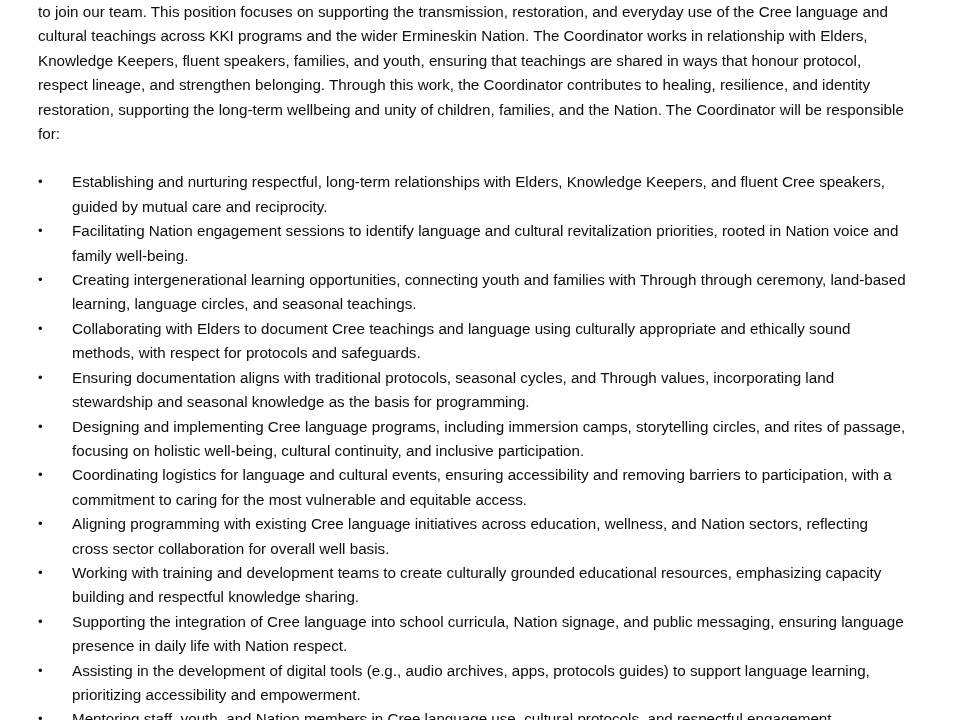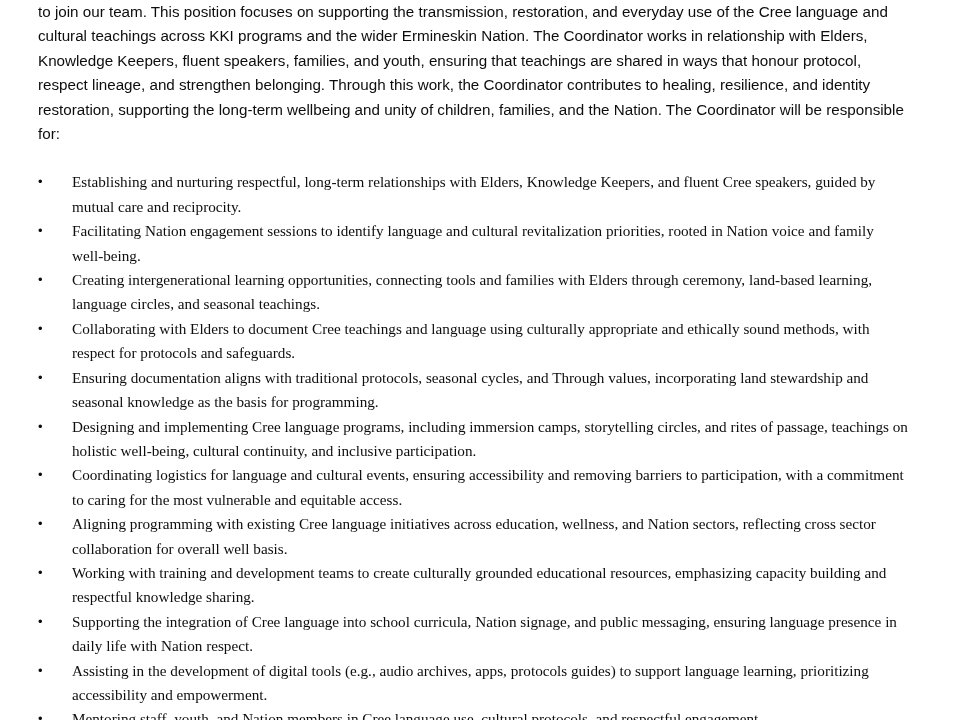--- a/index.html
+++ b/index.html
@@ -47,21 +47,20 @@
   }
   .bullet-item .bullet-mark {
     position: absolute;
     left: 0;
     top: 0;
     font-size: 13px;
     line-height: 24.4px;
   }
   .bullet-item .bullet-text {
     display: block;
-    font-family: Liberation Serif, serif;
   }
   .clipped-last {
     position: relative;
   }
 </style>
 </head>
 <body>
 
 <div class="page">
   <div class="doc-body">
@@ -77,36 +76,36 @@
         <span class="bullet-text">Establishing and nurturing respectful, long-term relationships with Elders, Knowledge Keepers, and fluent Cree speakers, guided by mutual care and reciprocity.</span>
       </li>
 
       <li class="bullet-item">
         <span class="bullet-mark">•</span>
         <span class="bullet-text">Facilitating Nation engagement sessions to identify language and cultural revitalization priorities, rooted in Nation voice and family well-being.</span>
       </li>
 
       <li class="bullet-item">
         <span class="bullet-mark">•</span>
-        <span class="bullet-text">Creating intergenerational learning opportunities, connecting tools and families with Elders through ceremony, land-based learning, language circles, and seasonal teachings.</span>
+        <span class="bullet-text">Creating intergenerational learning opportunities, connecting youth and families with Through through ceremony, land-based learning, language circles, and seasonal teachings.</span>
       </li>
 
       <li class="bullet-item">
         <span class="bullet-mark">•</span>
         <span class="bullet-text">Collaborating with Elders to document Cree teachings and language using culturally appropriate and ethically sound methods, with respect for protocols and safeguards.</span>
       </li>
 
       <li class="bullet-item">
         <span class="bullet-mark">•</span>
         <span class="bullet-text">Ensuring documentation aligns with traditional protocols, seasonal cycles, and Through values, incorporating land stewardship and seasonal knowledge as the basis for programming.</span>
       </li>
 
       <li class="bullet-item">
         <span class="bullet-mark">•</span>
-        <span class="bullet-text">Designing and implementing Cree language programs, including immersion camps, storytelling circles, and rites of passage, teachings on holistic well-being, cultural continuity, and inclusive participation.</span>
+        <span class="bullet-text">Designing and implementing Cree language programs, including immersion camps, storytelling circles, and rites of passage, focusing on holistic well-being, cultural continuity, and inclusive participation.</span>
       </li>
 
       <li class="bullet-item">
         <span class="bullet-mark">•</span>
         <span class="bullet-text">Coordinating logistics for language and cultural events, ensuring accessibility and removing barriers to participation, with a commitment to caring for the most vulnerable and equitable access.</span>
       </li>
 
       <li class="bullet-item">
         <span class="bullet-mark">•</span>
         <span class="bullet-text">Aligning programming with existing Cree language initiatives across education, wellness, and Nation sectors, reflecting cross sector collaboration for overall well basis.</span>

